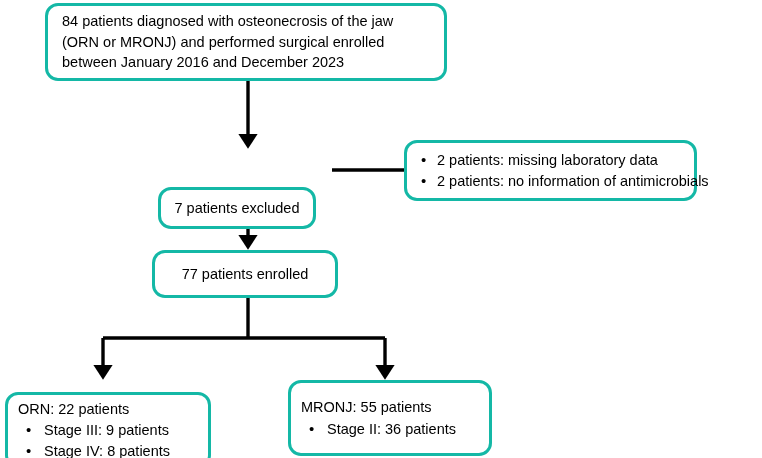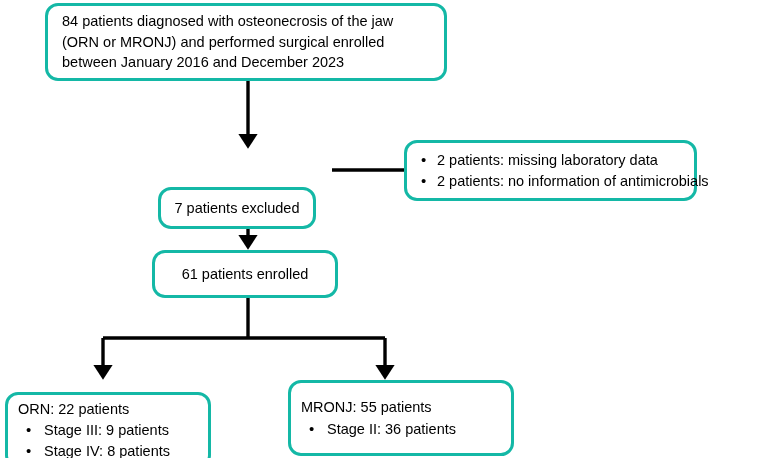--- a/index.html
+++ b/index.html
@@ -47,21 +47,21 @@
     justify-content: center;
     text-align: left;
   }
 
   
   #node-source   { left: 45px;  top: 3px;   width: 402px; height: 78px;  padding: 0 14px; }
   #node-excluded { left: 158px; top: 149px; width: 158px; height: 42px; margin-top: 38px;  }
   #node-reasons  { left: 404px; top: 140px; width: 293px; height: 61px;  padding: 0 10px; }
   #node-enrolled { left: 152px; top: 250px; width: 186px; height: 48px;  }
   #node-orn      { left: 5px;   top: 392px; width: 206px; height: 76px;  padding: 0 10px; }
-  #node-mronj    { left: 288px; top: 380px; width: 226px; height: 76px;  padding: 0 10px; }
+  #node-mronj    { left: 288px; top: 380px; width: 204px; height: 76px;  padding: 0 10px; }
 
   .source-text { width: 100%; text-align: left; }
   .source-text .line { white-space: nowrap; }
 
   .head-line { white-space: nowrap; margin-bottom: 1px; }
 
   ul.bullets {
     list-style: none;
     margin: 0;
     padding: 0;
@@ -126,21 +126,21 @@
   </div>
 
   <div class="node node-left" id="node-reasons">
     <ul class="bullets">
       <li>2 patients: missing laboratory data</li>
       <li>2 patients: no information of antimicrobials</li>
     </ul>
   </div>
 
   <div class="node node-center" id="node-enrolled">
-    <span>61 patients enrolled</span>
+    <span>77 patients enrolled</span>
   </div>
 
   <div class="node node-left" id="node-orn">
     <div class="head-line">ORN: 22 patients</div>
     <ul class="bullets indented">
       <li>Stage III: 9 patients</li>
       <li>Stage IV: 8 patients</li>
     </ul>
   </div>
 

